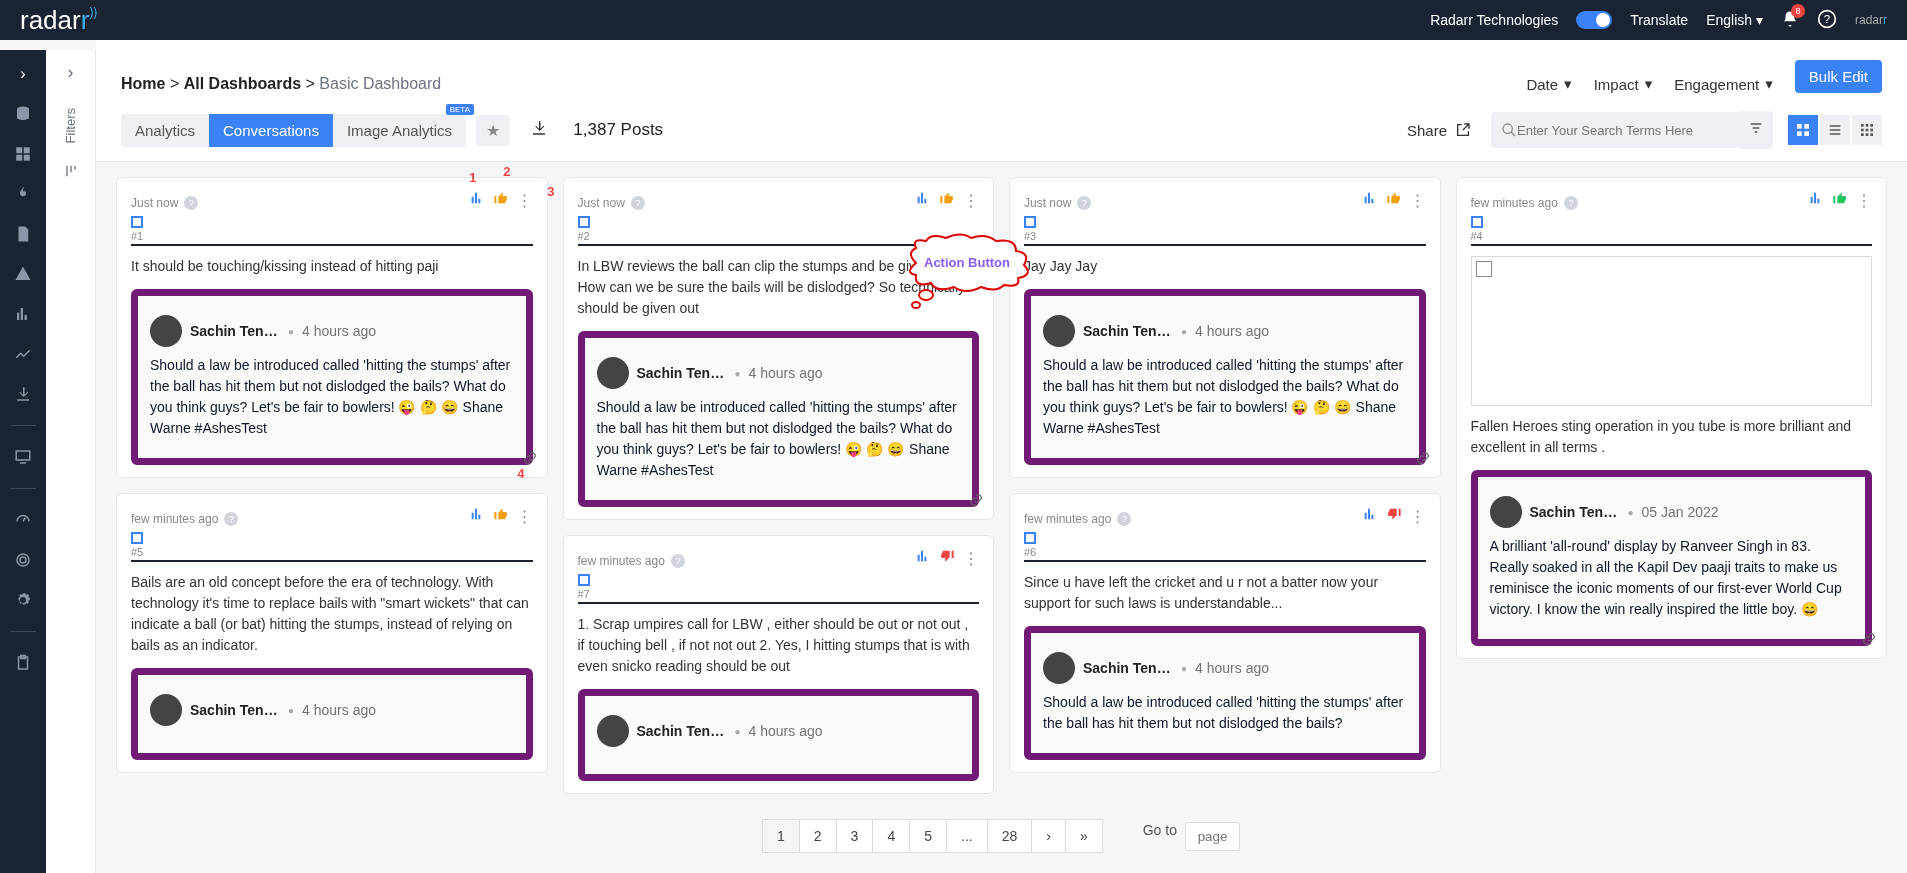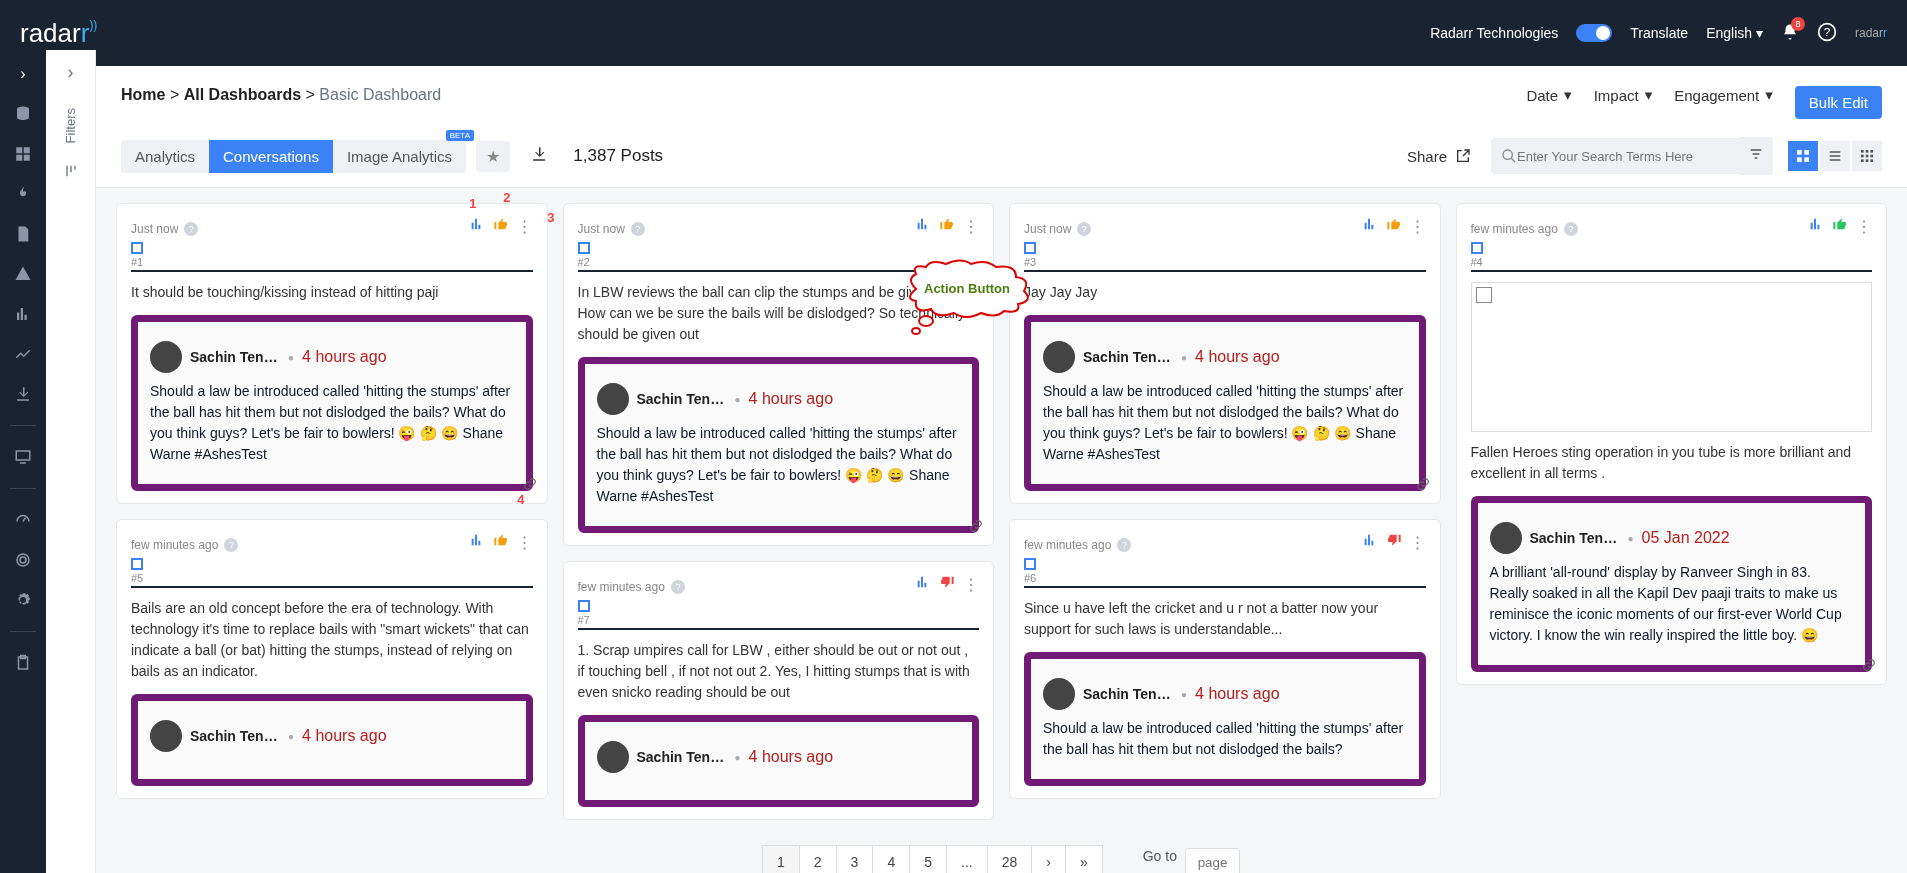--- a/index.html
+++ b/index.html
@@ -1,33 +1,33 @@
 <!DOCTYPE html>
 <html><head>
 <meta charset="utf-8">
 <style>
 *{margin:0;padding:0;box-sizing:border-box;font-family:-apple-system,Arial,sans-serif}
 body{background:#f5f6f8;overflow-x:hidden}
-.hdr{background:#1a2332;height:66px;display:flex;align-items:center;padding:0 20px;color:#fff}
+.hdr{background:#1a2332;height:40px;display:flex;align-items:center;padding:0 20px;color:#fff}
 .logo{font-size:26px;font-weight:300;color:#fff}
 .logo .r{color:#3db0f0}
 .hdr-sp{flex:1}
 .hdr-r{display:flex;align-items:center;gap:18px;font-size:14px}
 .tog{width:36px;height:18px;background:#3b82f6;border-radius:9px;position:relative}
 .tog:after{content:"";width:14px;height:14px;background:#fff;border-radius:50%;position:absolute;right:2px;top:2px}
 .bell{position:relative}
 .badge{position:absolute;top:-6px;right:-6px;background:#ef4444;color:#fff;font-size:9px;width:14px;height:14px;border-radius:50%;display:flex;align-items:center;justify-content:center}
 .lsb{position:fixed;left:0;top:50px;bottom:0;width:46px;background:#1a2332;display:flex;flex-direction:column;align-items:center;padding-top:15px;gap:22px;color:#8b96a8}
 .lsb .ico{width:18px;height:18px;cursor:pointer}
 .lsb .sep{width:26px;height:1px;background:#3a4556}
 .fsb{position:fixed;left:46px;top:50px;bottom:0;width:50px;background:#fff;border-right:1px solid #e5e7eb;display:flex;flex-direction:column;align-items:center;padding-top:12px}
 .fsb .chev{color:#6b7280;margin-bottom:10px}
 .fsb .flabel{writing-mode:vertical-rl;transform:rotate(180deg);color:#6b7280;font-size:13px;margin:15px 0}
 .main{margin-left:96px;padding:0}
-.tbar{background:#fff;padding:20px 25px 10px;display:flex;align-items:flex-start;gap:10px}
+.tbar{background:#fff;padding:20px 25px 10px;display:flex;align-items:flex-end;gap:10px}
 .bc{font-size:16px;color:#222}
 .bc .link{font-weight:600;cursor:pointer}
 .bc .cur{color:#6b7280}
 .tbar-sp{flex:1}
 .tfilt{display:flex;align-items:center;gap:6px;font-size:15px;color:#333;cursor:pointer;margin-right:12px}
 .bedit{background:#3b82f6;color:#fff;padding:8px 14px;border-radius:4px;font-size:15px;border:none;cursor:pointer}
 .trow{background:#fff;padding:8px 25px 12px;display:flex;align-items:center;gap:0;border-bottom:1px solid #e5e7eb}
 .tab{padding:8px 14px;font-size:15px;color:#555;cursor:pointer;background:#eef0f3;border-radius:4px 0 0 4px}
 .tab.act{background:#3b82f6;color:#fff;border-radius:0}
 .tab.last{border-radius:0 4px 4px 0;position:relative}
@@ -57,21 +57,21 @@
 .pmark{display:flex;align-items:center;gap:4px;margin-bottom:2px}
 .sq{width:12px;height:12px;border:2px solid #3b82f6}
 .pnum{font-size:11px;color:#888;margin-bottom:2px}
 .hr{height:2px;background:#1a2332;margin-bottom:10px}
 .ptxt{font-size:14px;color:#333;line-height:1.5;margin-bottom:10px}
 .qcard{background:#fafafa;border:7px solid #701a75;border-radius:6px;padding:19px 12px;margin-top:12px}
 .qhdr{display:flex;align-items:center;gap:8px;margin-bottom:8px}
 .av{width:32px;height:32px;border-radius:50%;background:#444}
 .qname{font-size:14px;font-weight:600;color:#222;max-width:90px;overflow:hidden;text-overflow:ellipsis;white-space:nowrap}
 .qdot{color:#aaa;font-size:10px}
-.qtime{font-size:16px;color:#b91c1c}
+.qtime{font-size:14px;color:#737373}
 .qtxt{font-size:14px;color:#0f172a;line-height:1.5}
 .link-i{position:absolute;bottom:8px;right:10px;color:#666;cursor:pointer}
 .annot{position:absolute;color:#ef4444;font-weight:bold;font-size:13px}
 .pag{display:flex;justify-content:center;align-items:center;gap:0;padding:10px 0 15px;background:#f5f6f8}
 .pbtn{padding:8px 14px;border:1px solid #ddd;background:#fff;font-size:14px;color:#444;cursor:pointer;margin-left:-1px}
 .pbtn.act{background:#f5f5f5}
 .goto{margin-left:40px;font-size:14px;color:#555;display:flex;gap:8px}
 .goto input{width:55px;padding:6px;border:1px solid #ddd;border-radius:3px;text-align:center}
 .img-ph{width:100%;height:150px;border:1px solid #ddd;margin-bottom:10px;position:relative}
 .img-ph:before{content:"";position:absolute;left:4px;top:4px;width:14px;height:14px;border:1px solid #888}
@@ -196,21 +196,21 @@
         </svg>
     </div>
     <div class="pcount">1,387 Posts</div>
 
     <div class="cloud">
       <svg width="160" height="80" viewBox="0 0 160 80">
         <path d="M30 30 Q20 20 30 15 Q25 5 40 8 Q45 0 60 5 Q75 -2 85 5 Q100 0 110 8 Q130 5 130 18 Q145 20 138 32 Q148 42 132 45 Q135 55 118 52 Q110 60 95 54 Q80 62 68 54 Q50 60 45 50 Q28 55 30 42 Q18 40 30 30 Z" fill="#fff" stroke="#d00" stroke-width="2"></path>
         <ellipse cx="40" cy="62" rx="7" ry="5" fill="#fff" stroke="#d00" stroke-width="2"></ellipse>
         <ellipse cx="30" cy="72" rx="4" ry="3" fill="#fff" stroke="#d00" stroke-width="2"></ellipse>
       </svg>
-      <span style="position:absolute;left:38px;top:22px;color:#4d7c0f;font-size:13px;font-weight:bold">Action Button</span>
+      <span style="position:absolute;left:38px;top:22px;color:#8b5cf6;font-size:13px;font-weight:bold">Action Button</span>
     </div>
 
     <div class="share">
       <span>Share</span>
       <svg width="16" height="16" viewBox="0 0 24 24" fill="none" stroke="currentColor" stroke-width="2">
           <path d="M14 3h7v7M21 3l-9 9M10 4H4v16h16v-6"></path>
         </svg>
     </div>
     <div class="srch">
       <svg width="16" height="16" viewBox="0 0 24 24" fill="none" stroke="#888" stroke-width="2">

